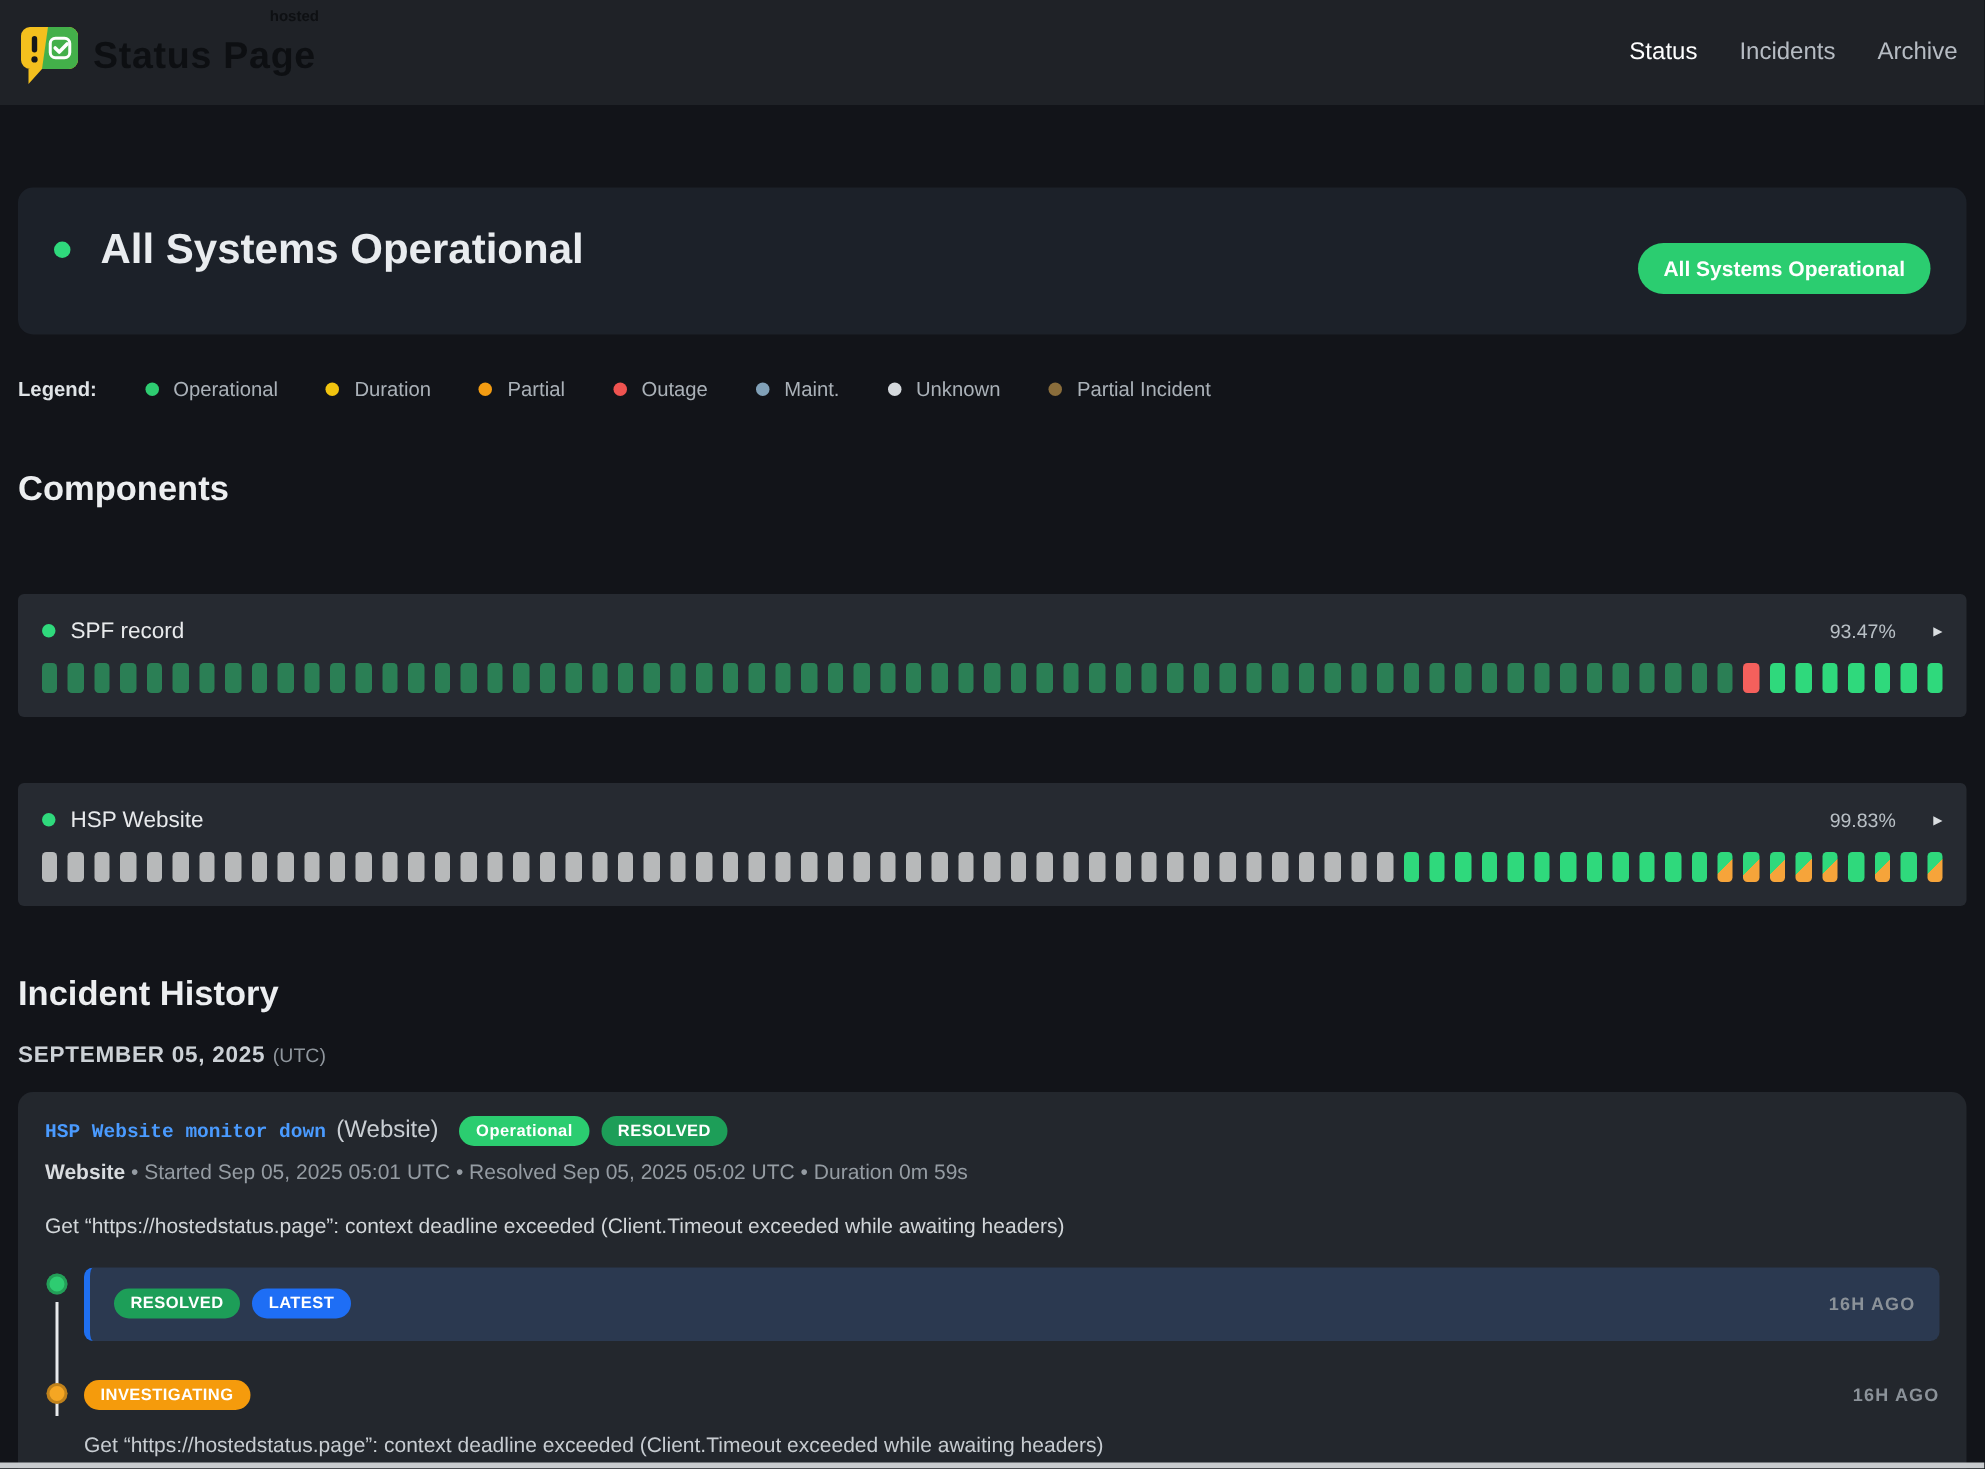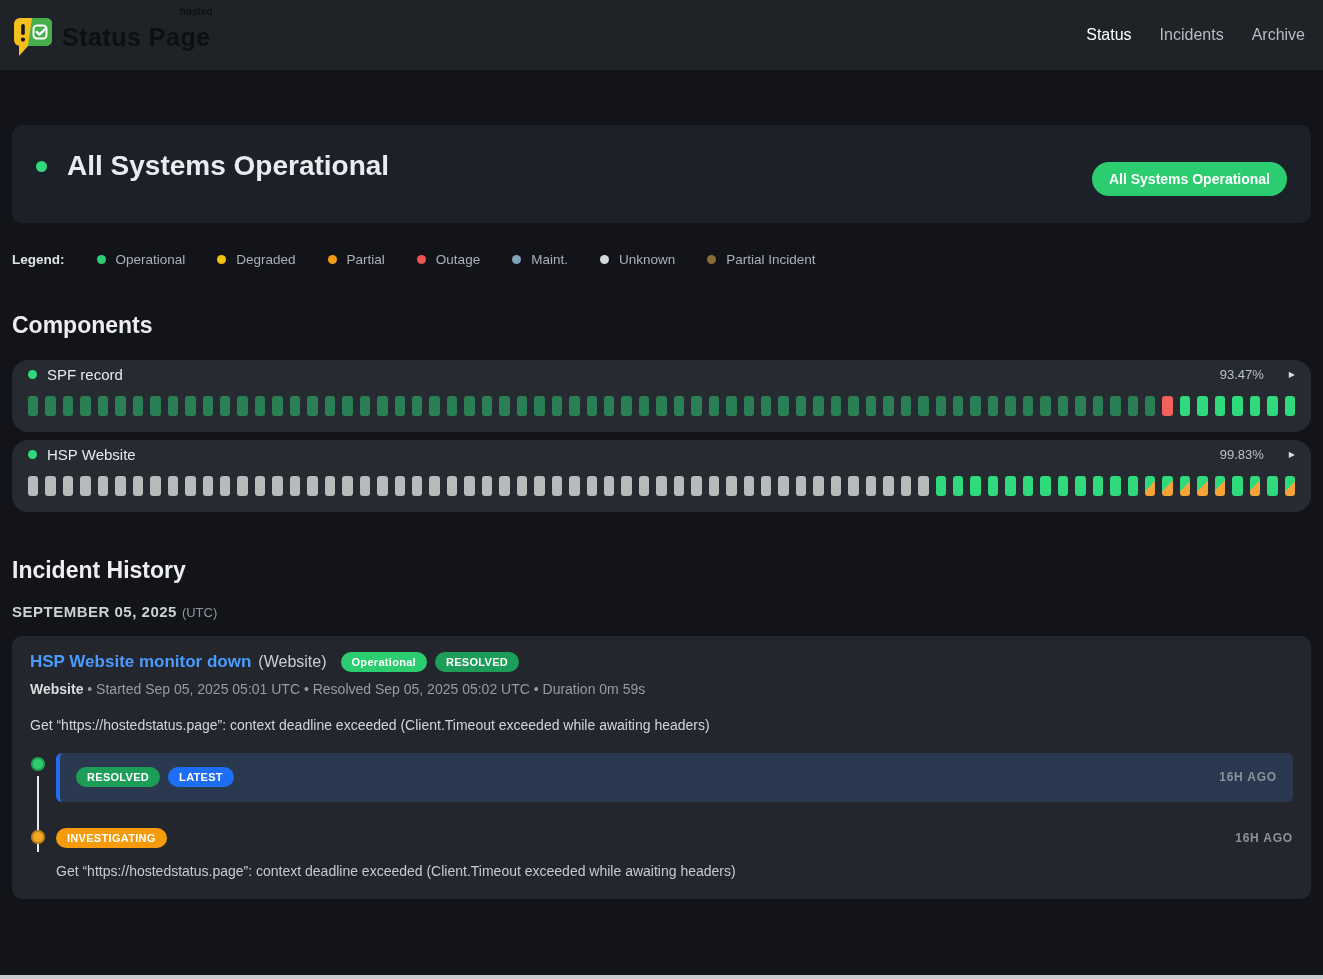--- a/index.html
+++ b/index.html
@@ -30,33 +30,33 @@
   .hero-badge { margin-left:auto; background:#2bcd70; color:#fff; font-weight:700; font-size:14px;
     padding:9px 17px; border-radius:999px; margin-top:12px; white-space:nowrap; }
   
   .legend { display:flex; align-items:center; gap:32px; margin:29px 12px 0; font-size:13.5px; }
   .legend-title { font-weight:700; color:#dfe3e6; }
   .legend-item { display:flex; align-items:center; gap:10px; color:#aab1b8; }
   .dot { width:9px; height:9px; border-radius:50%; flex:none; }
   
   .section-heading { margin:45px 12px 0; font-size:23px; font-weight:600; color:#eceef0; }
   .components { margin:21px 12px 0; display:flex; flex-direction:column; gap:8px; }
-  .comp-card { background:#262a31; border-radius:16px; padding:6px 16px 16px; }
+  .comp-card { background:#262a31; border-radius:4px; padding:16px 16px 16px;margin-top:36px; }
   .comp-head { display:flex; align-items:center; gap:10px; }
   .comp-name { font-size:15px; color:#e8eaec; font-weight:500; }
   .comp-uptime { margin-left:auto; color:#b9c0c6; font-size:13px; }
   .comp-arrow { color:#d9dde0; font-size:8px; margin-left:15px; cursor:pointer; }
   .bars { display:flex; gap:7px; margin-top:13px; }
   .bar { flex:1; height:20px; border-radius:3px; }
   
   .incident-date { margin:19px 12px 0; font-size:15px; font-weight:700; letter-spacing:.5px; color:#ccd1d6; }
   .incident-date .utc { font-weight:400; font-size:13px; color:#8f969d; letter-spacing:0; margin-left:5px; }
   .incident-card { margin:16px 12px 0; background:#23272d; border-radius:10px; padding:16px 18px 20px; }
   .inc-title-row { display:flex; align-items:center; }
-  .inc-title { color:#4a9bff; font-size:17px; font-weight:700; cursor:pointer; }
+  .inc-title { color:#4a9bff; font-size:13px; font-weight:700; cursor:pointer;font-family:Liberation Mono, monospace; }
   .inc-comp { color:#c9ced3; font-size:16px; margin-left:7px; }
   .inc-badges { display:flex; gap:8px; margin-left:14px; }
   .pill { color:#fff; font-weight:700; font-size:11px; padding:4px 11px; border-radius:999px; letter-spacing:.3px; white-space:nowrap; }
   .inc-meta { margin-top:9px; font-size:14px; color:#959ca3; }
   .inc-meta .meta-comp { color:#d9dcdf; font-weight:700; }
   .inc-desc { margin-top:20px; font-size:14px; color:#d2d6d9; }
   
   .timeline { margin-top:20px; }
   .t-row { display:flex; gap:10px; }
   .t-col { width:16px; position:relative; flex:none; }
@@ -108,21 +108,21 @@
 
 <div class="legend">
   <span class="legend-title">Legend:</span>
   <div class="legend" style="margin:0;">
       <span class="legend-item">
         <span class="dot" style="background: rgb(46, 204, 113);"></span>
         <span class="legend-label">Operational</span>
       </span>
       <span class="legend-item">
         <span class="dot" style="background: rgb(241, 196, 15);"></span>
-        <span class="legend-label">Degraded</span>
+        <span class="legend-label">Duration</span>
       </span>
       <span class="legend-item">
         <span class="dot" style="background: rgb(243, 156, 18);"></span>
         <span class="legend-label">Partial</span>
       </span>
       <span class="legend-item">
         <span class="dot" style="background: rgb(239, 83, 80);"></span>
         <span class="legend-label">Outage</span>
       </span>
       <span class="legend-item">

